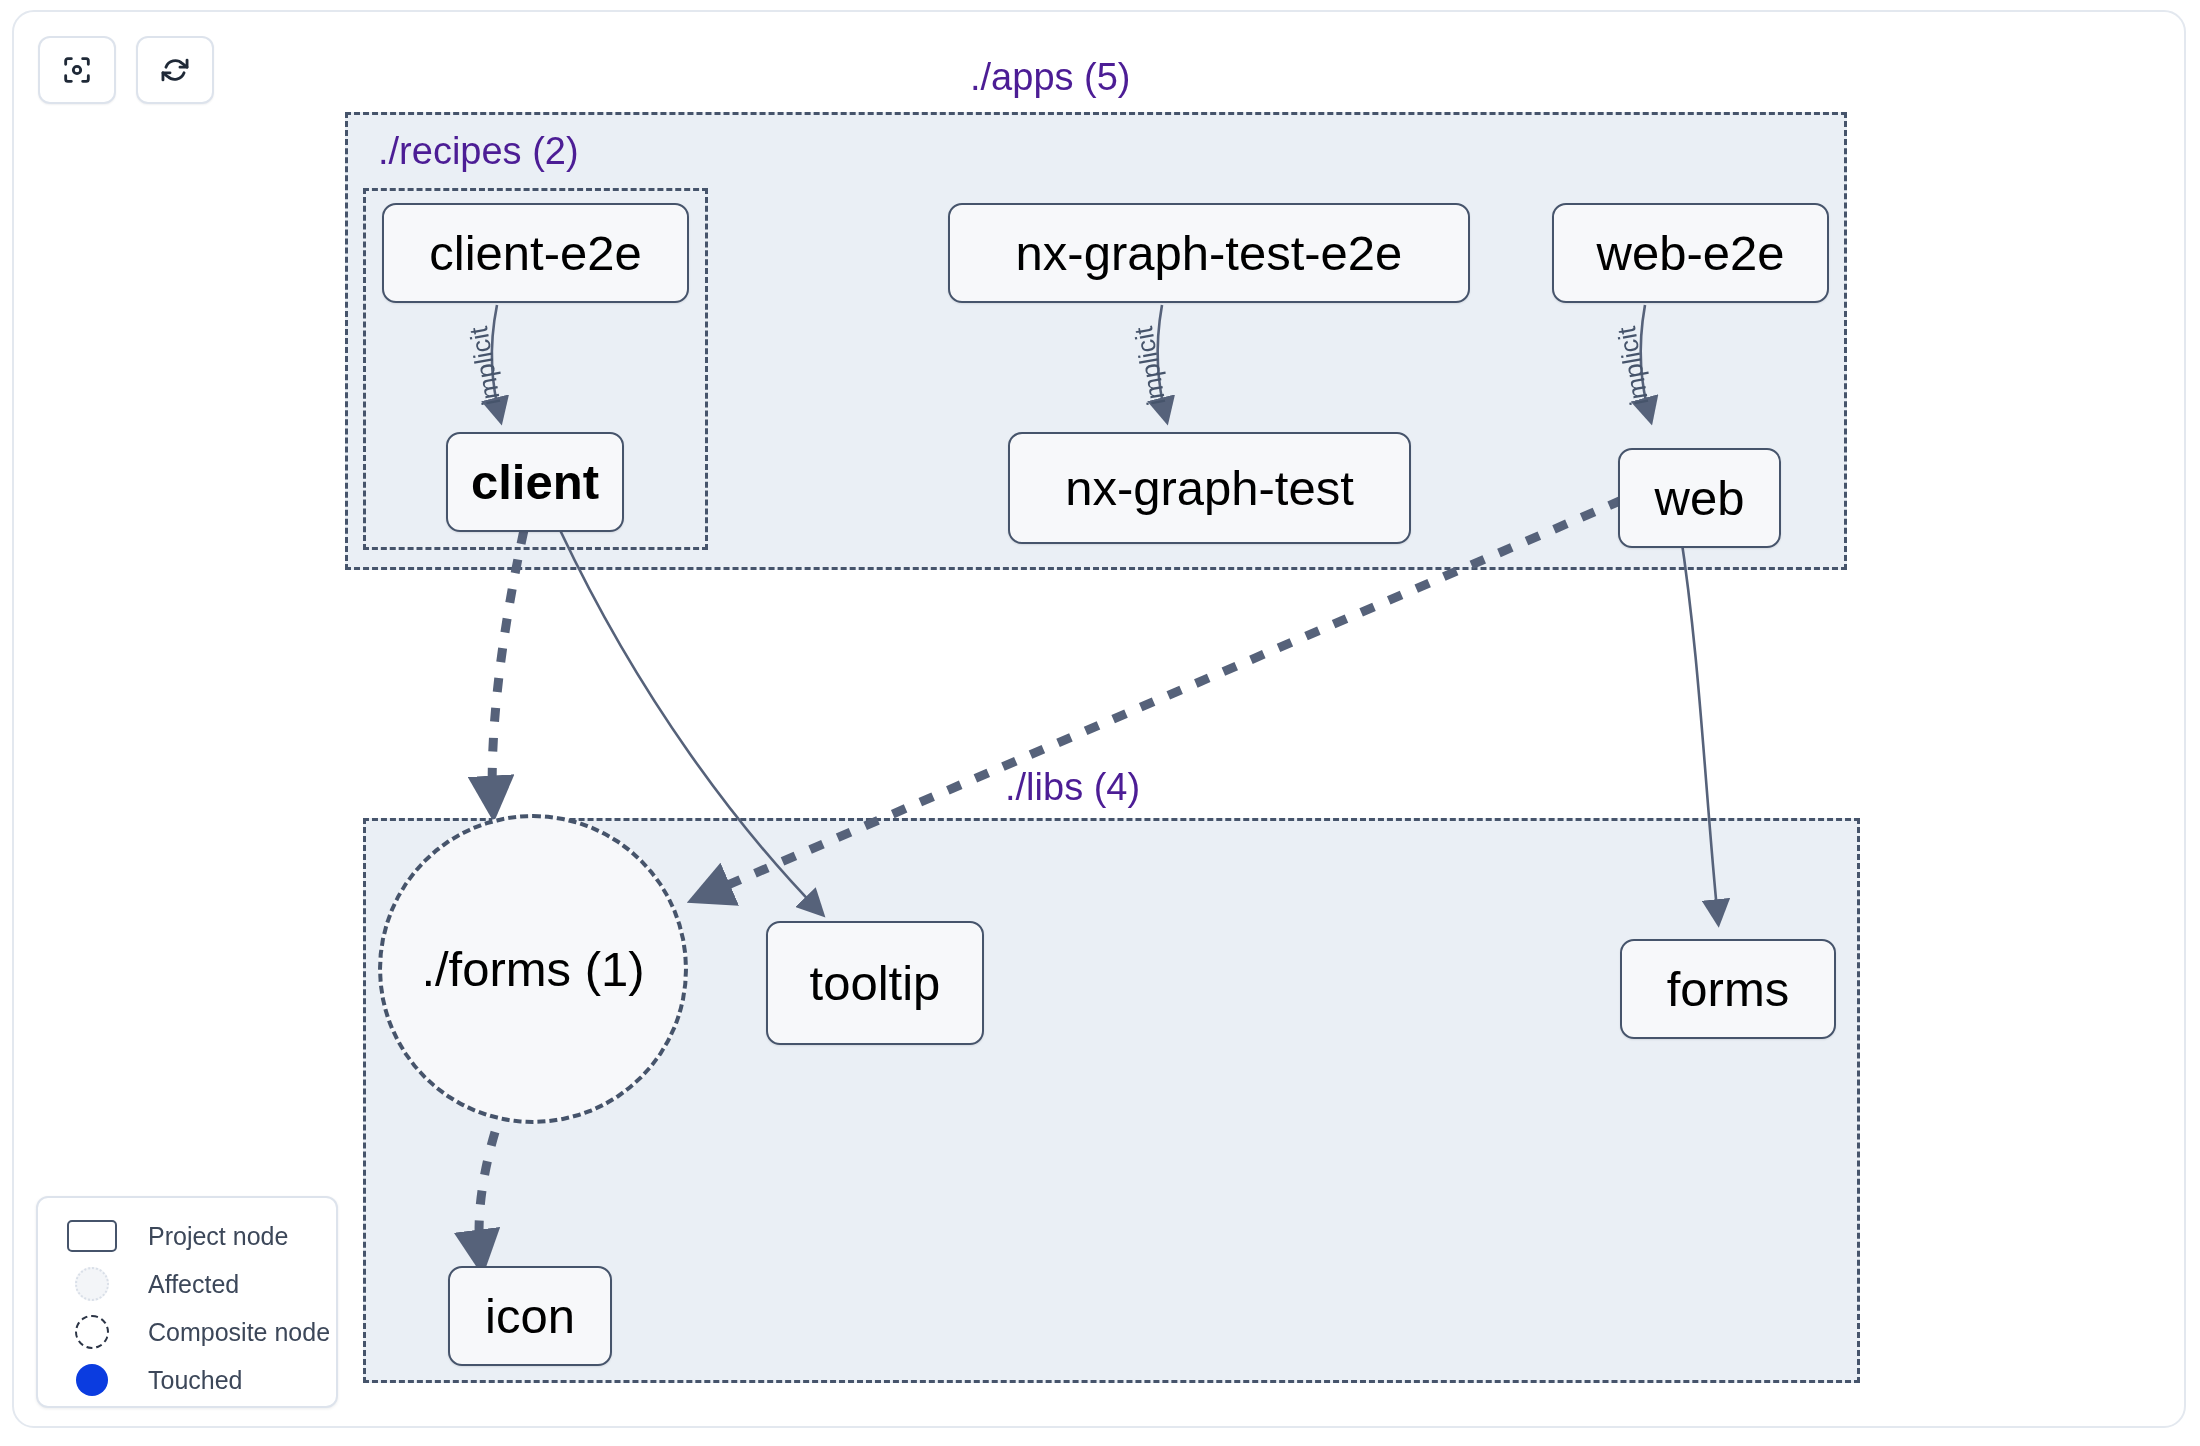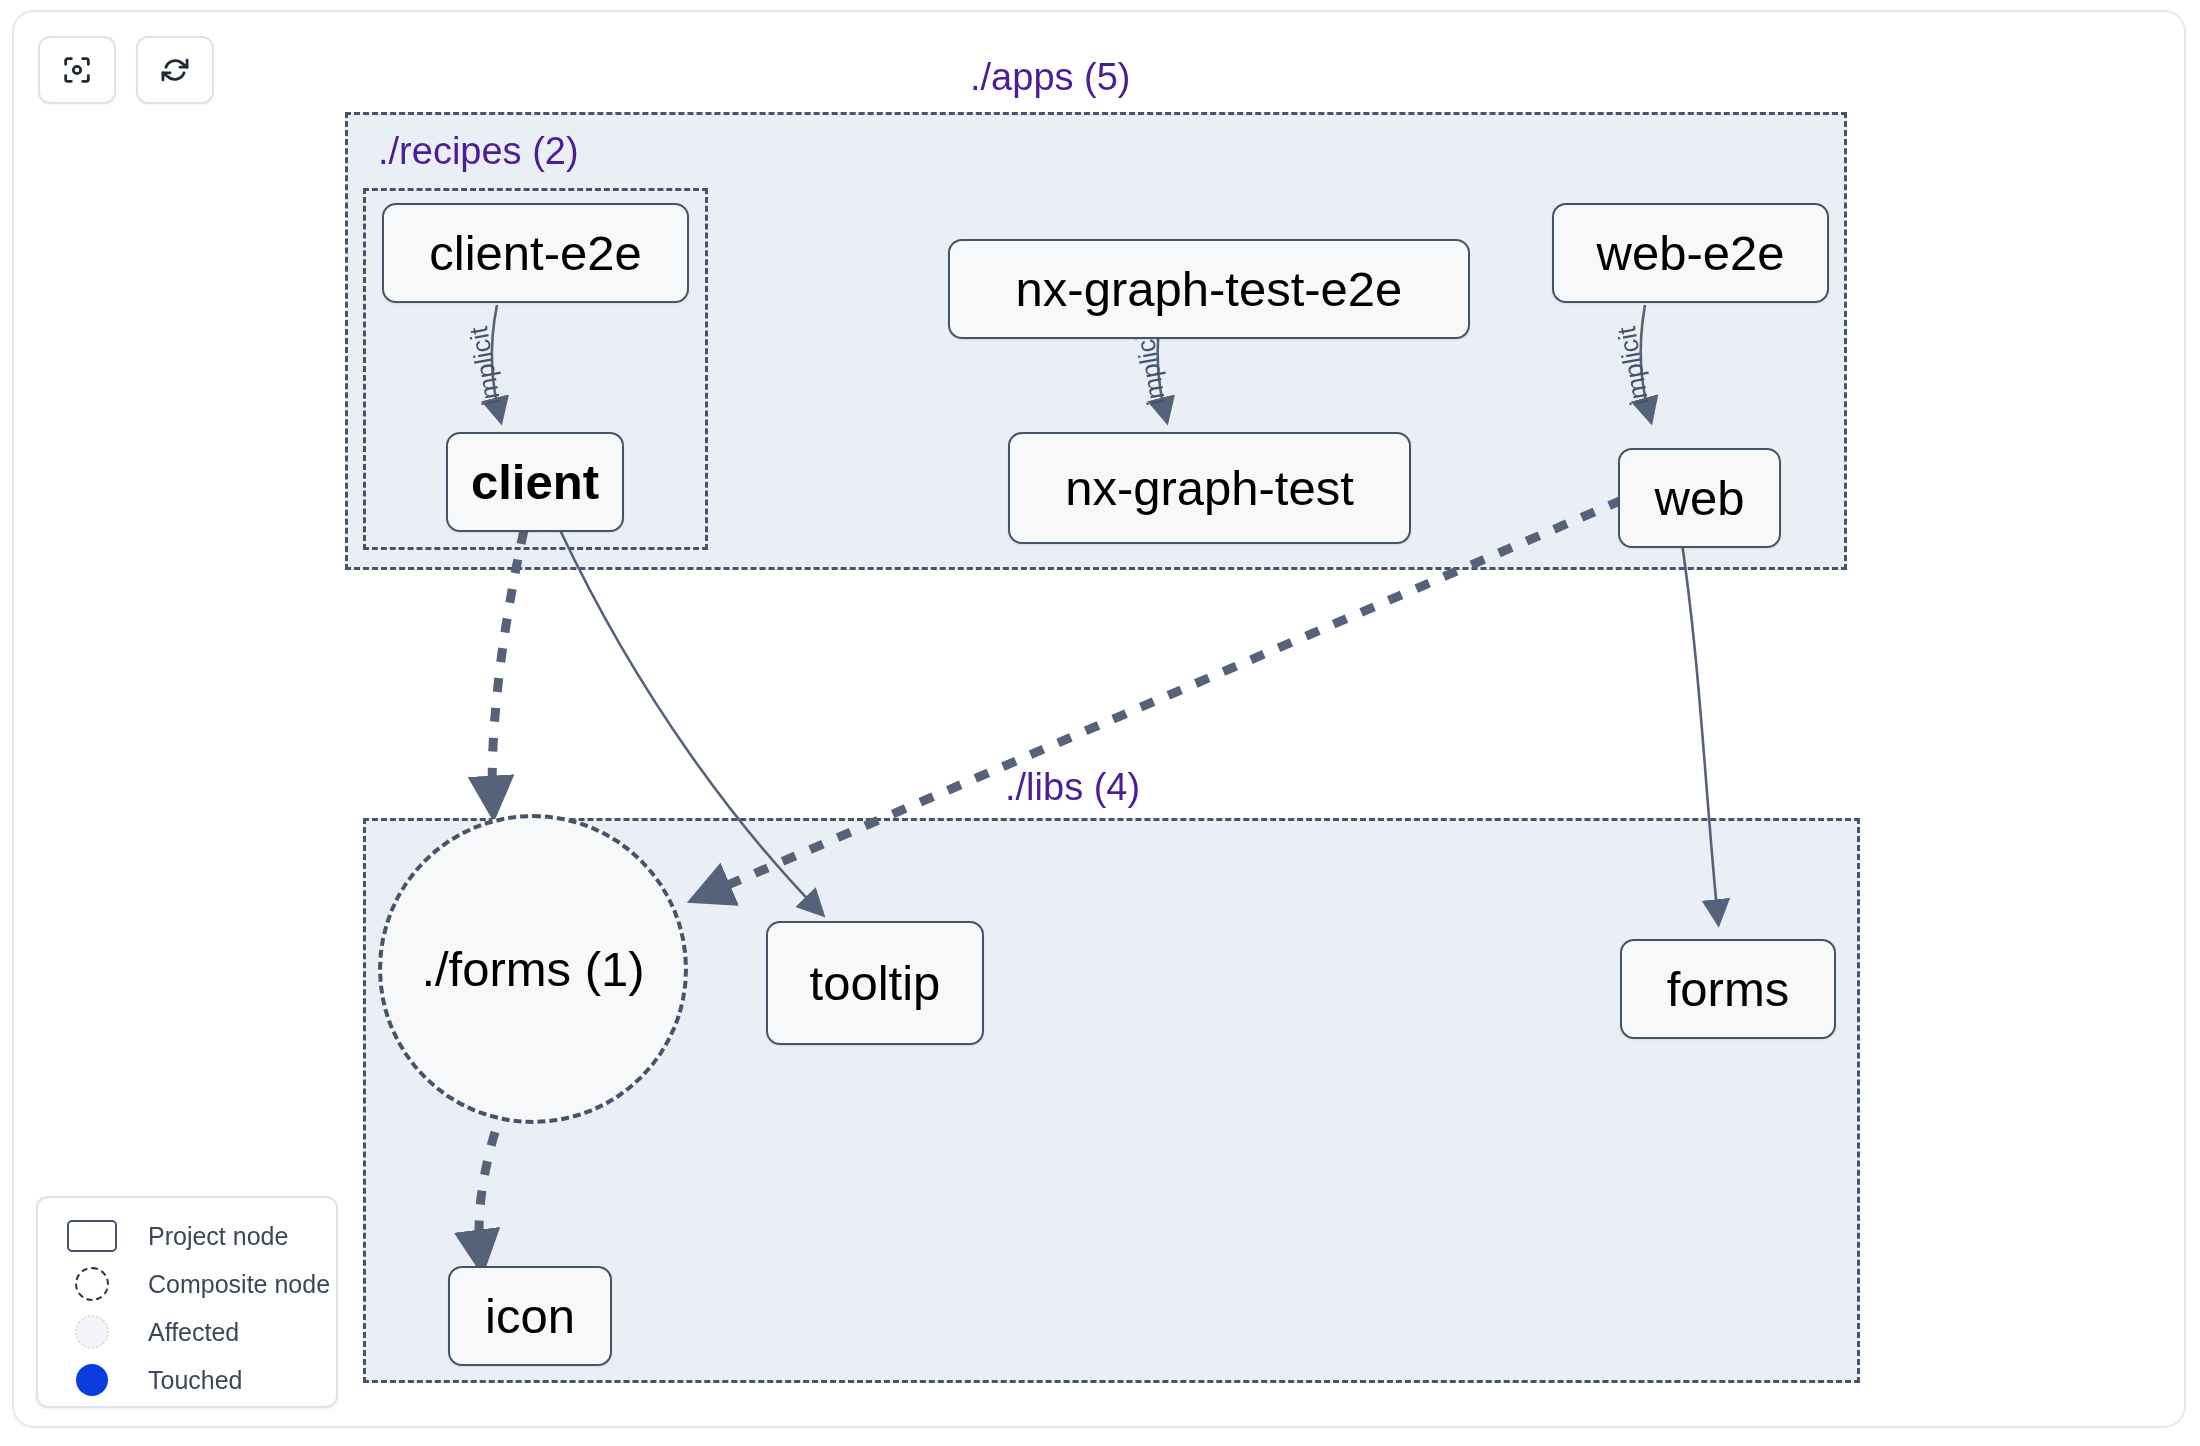--- a/index.html
+++ b/index.html
@@ -225,21 +225,21 @@
     </svg>
 
     <div class="edge-label" style="left:445px; top:353px; transform: rotate(-100deg);">implicit</div>
     <div class="edge-label" style="left:1110px; top:353px; transform: rotate(-100deg);">implicit</div>
     <div class="edge-label" style="left:1593px; top:353px; transform: rotate(-100deg);">implicit</div>
 
     <div class="node" style="left:382px; top:203px; width:307px; height:100px;">client-e2e</div>
 
     <div class="node" style="left:446px; top:432px; width:178px; height:100px;font-weight:bold;">client</div>
 
-    <div class="node" style="left:948px; top:203px; width:522px; height:100px;margin-top:36px;">nx-graph-test-e2e</div>
+    <div class="node" style="left:948px; top:203px; width:522px; height:100px;">nx-graph-test-e2e</div>
 
     <div class="node" style="left:1008px; top:432px; width:403px; height:112px;">nx-graph-test</div>
 
     <div class="node" style="left:1552px; top:203px; width:277px; height:100px;">web-e2e</div>
 
     <div class="node" style="left:1618px; top:432px; width:163px; height:100px;margin-top:16px;">web</div>
 
     <div class="node composite" style="left:378px; top:814px; width:310px; height:310px;">./forms (1)</div>
 
     <div class="node" style="left:766px; top:921px; width:218px; height:124px;">tooltip</div>
@@ -275,29 +275,29 @@
 
   <div class="legend">
     <div class="legend-row">
       <span class="legend-swatch">
           <span class="sw-rect"></span>
         </span>
       <span class="legend-text">Project node</span>
     </div>
     <div class="legend-row">
       <span class="legend-swatch">
+          <span class="sw-affected"></span>
+        </span>
+      <span class="legend-text">Affected</span>
+    </div>
+    <div class="legend-row">
+      <span class="legend-swatch">
           <span class="sw-dashed-circle"></span>
         </span>
       <span class="legend-text">Composite node</span>
-    </div>
-    <div class="legend-row">
-      <span class="legend-swatch">
-          <span class="sw-affected"></span>
-        </span>
-      <span class="legend-text">Affected</span>
     </div>
     <div class="legend-row">
       <span class="legend-swatch">
           <span class="sw-touched"></span>
         </span>
       <span class="legend-text">Touched</span>
     </div>
   </div>
 </div>
 

